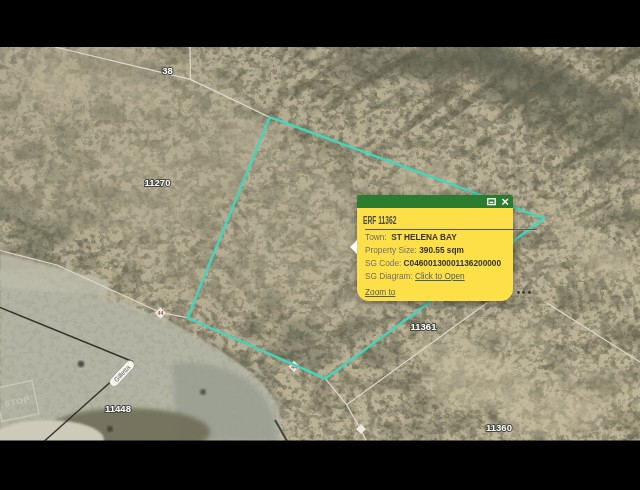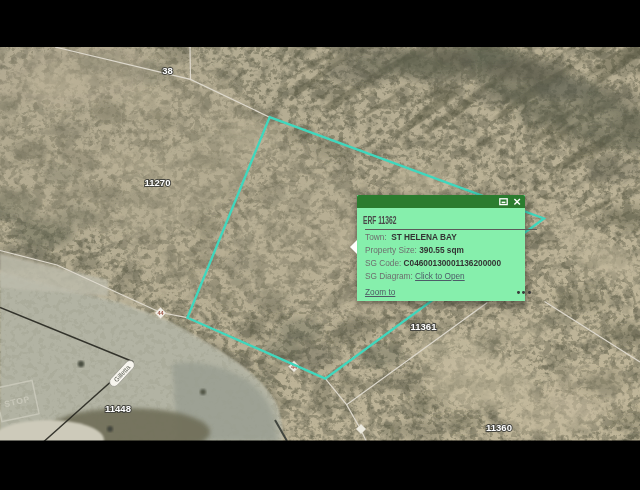--- a/index.html
+++ b/index.html
@@ -1,20 +1,20 @@
 <!DOCTYPE html>
 <html><head>
 <meta charset="utf-8">
 <style>
 html,body{margin:0;padding:0;background:#000;}
 #stage{position:relative;width:640px;height:490px;overflow:hidden;background:#000;
   font-family:"Liberation Sans", sans-serif;}
 #map{position:absolute;left:0;top:0;filter:blur(0.5px);}
-.popup{position:absolute;left:357px;top:195px;width:168px;height:106px;filter:blur(0.3px);
-  box-shadow:0 2px 8px rgba(0,0,0,.45);border-radius:0;background:#86efac;}
+.popup{position:absolute;left:357px;top:195px;width:156px;height:106px;filter:blur(0.3px);
+  box-shadow:0 2px 8px rgba(0,0,0,.45);border-radius:12px;background:#fde047;}
 .phead{position:absolute;left:0;top:0;right:0;height:12.5px;background:#2b7c2f;
   border-radius:2px 2px 0 0;}
 .picons{position:absolute;right:4px;top:3px;}
 .parrow{position:absolute;left:-7px;top:45px;width:0;height:0;
   border-top:7px solid transparent;border-bottom:7px solid transparent;
   border-right:7px solid #fdfdfc;filter:drop-shadow(-2px 1px 2px rgba(0,0,0,.25));}
 .pbody{position:absolute;left:7.5px;right:8px;top:12.5px;color:#4a4a4a;}
 .ptitle{position:absolute;left:-1.5px;top:7.5px;font-size:10px;font-weight:bold;color:#4a4a4a;
   transform:scaleX(0.67);transform-origin:0 0;white-space:nowrap;}
 .pdiv{position:absolute;left:0;top:21.5px;width:172px;border-top:1px solid #5a5a5a;}

